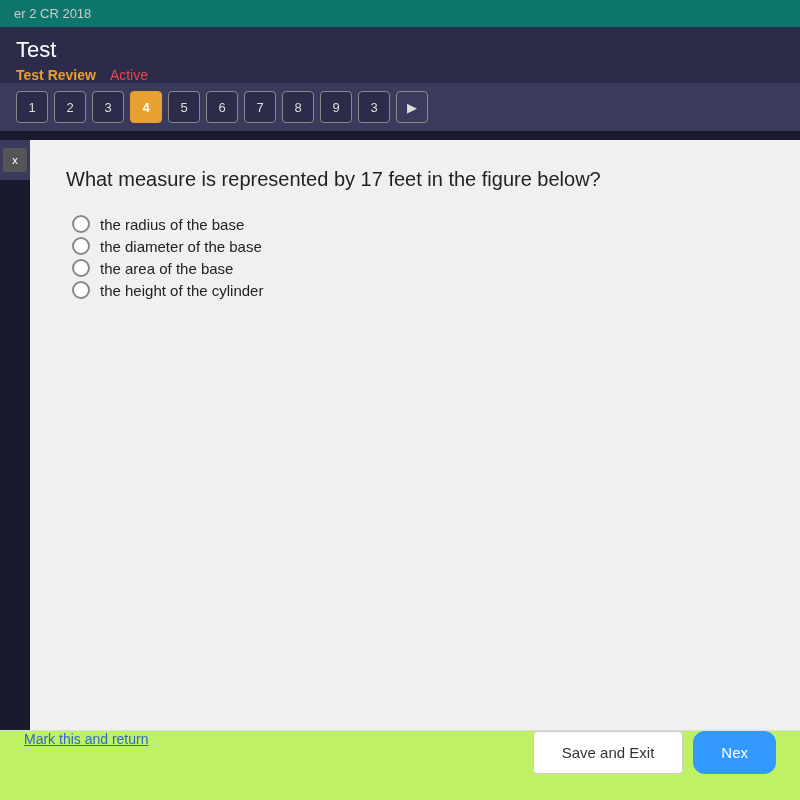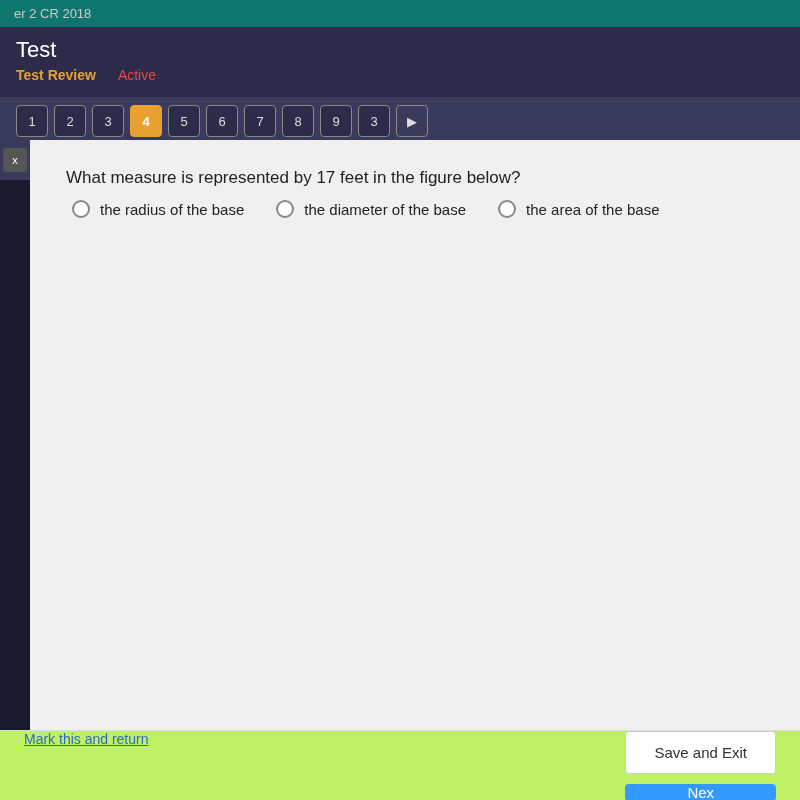--- a/index.html
+++ b/index.html
@@ -26,22 +26,22 @@
     .header-title {
       color: #fff;
       font-size: 22px;
       font-weight: normal;
       margin-bottom: 4px;
     }
 
     .header-subtitle {
       display: flex;
       align-items: center;
-      gap: 22px;
-      padding-bottom: 14px;
+      gap: 14px;
+      padding-bottom: 0;
     }
 
     .test-review-label {
       color: #e8a030;
       font-size: 14px;
       font-weight: bold;
     }
 
     .active-label {
       color: #ef4444;
@@ -114,40 +114,40 @@
       position: absolute;
       top: 140px;
       left: 30px;
       right: 0;
       bottom: 70px;
       padding: 28px 36px;
       overflow-y: auto;
     }
 
     .question-text {
-      font-size: 17px;
+      font-size: 20px;
       color: #222;
-      margin-bottom: 12px;
+      margin-bottom: 24px;
     }
 
     .cylinder-container {
       margin-bottom: 28px;
       margin-left: 10px;
     }
 
     .cylinder-svg {
       width: 180px;
       height: 150px;
     }
 
     .options-list {
       list-style: none;
       display: flex;
-      flex-direction: row;
-      gap: 32px;
+      flex-direction: column;
+      gap: 4px;
       margin-left: 6px;
     }
 
     .option-item {
       display: flex;
       align-items: center;
       gap: 10px;
       font-size: 15px;
       color: #222;
       cursor: pointer;
@@ -179,38 +179,37 @@
     .mark-return-link {
       color: #3366cc;
       font-size: 14px;
       text-decoration: underline;
       cursor: pointer;
     }
 
     .bottom-right-buttons {
       display: flex;
       gap: 10px;
-      flex-direction: column;
     }
 
     .save-exit-btn {
       padding: 12px 28px;
       background: #fff;
       border: 1px solid #ccc;
       border-radius: 4px;
       font-size: 15px;
       color: #333;
       cursor: pointer;
     }
 
     .next-btn {
       padding: 0 28px;
       background: #3399ff;
       border: none;
-      border-radius: 4px;
+      border-radius: 12px;
       font-size: 15px;
       color: #fff;
       cursor: pointer;
     }
   </style>
 </head>
 <body>
 
 <div class="top-bar">
   <span>er 2 CR 2018</span>
@@ -252,20 +251,24 @@
       <span>the radius of the base</span>
     </li>
     <li class="option-item">
       <div class="radio-circle"></div>
       <span>the diameter of the base</span>
     </li>
     <li class="option-item">
       <div class="radio-circle"></div>
       <span>the area of the base</span>
     </li>
+    <li class="option-item">
+      <div class="radio-circle"></div>
+      <span>the height of the cylinder</span>
+    </li>
   </ul>
 </div>
 
 <div class="bottom-bar">
   <a class="mark-return-link">Mark this and return</a>
   <div class="bottom-right-buttons">
     <button class="save-exit-btn">Save and Exit</button>
     <button class="next-btn">Nex</button>
   </div>
 </div>

